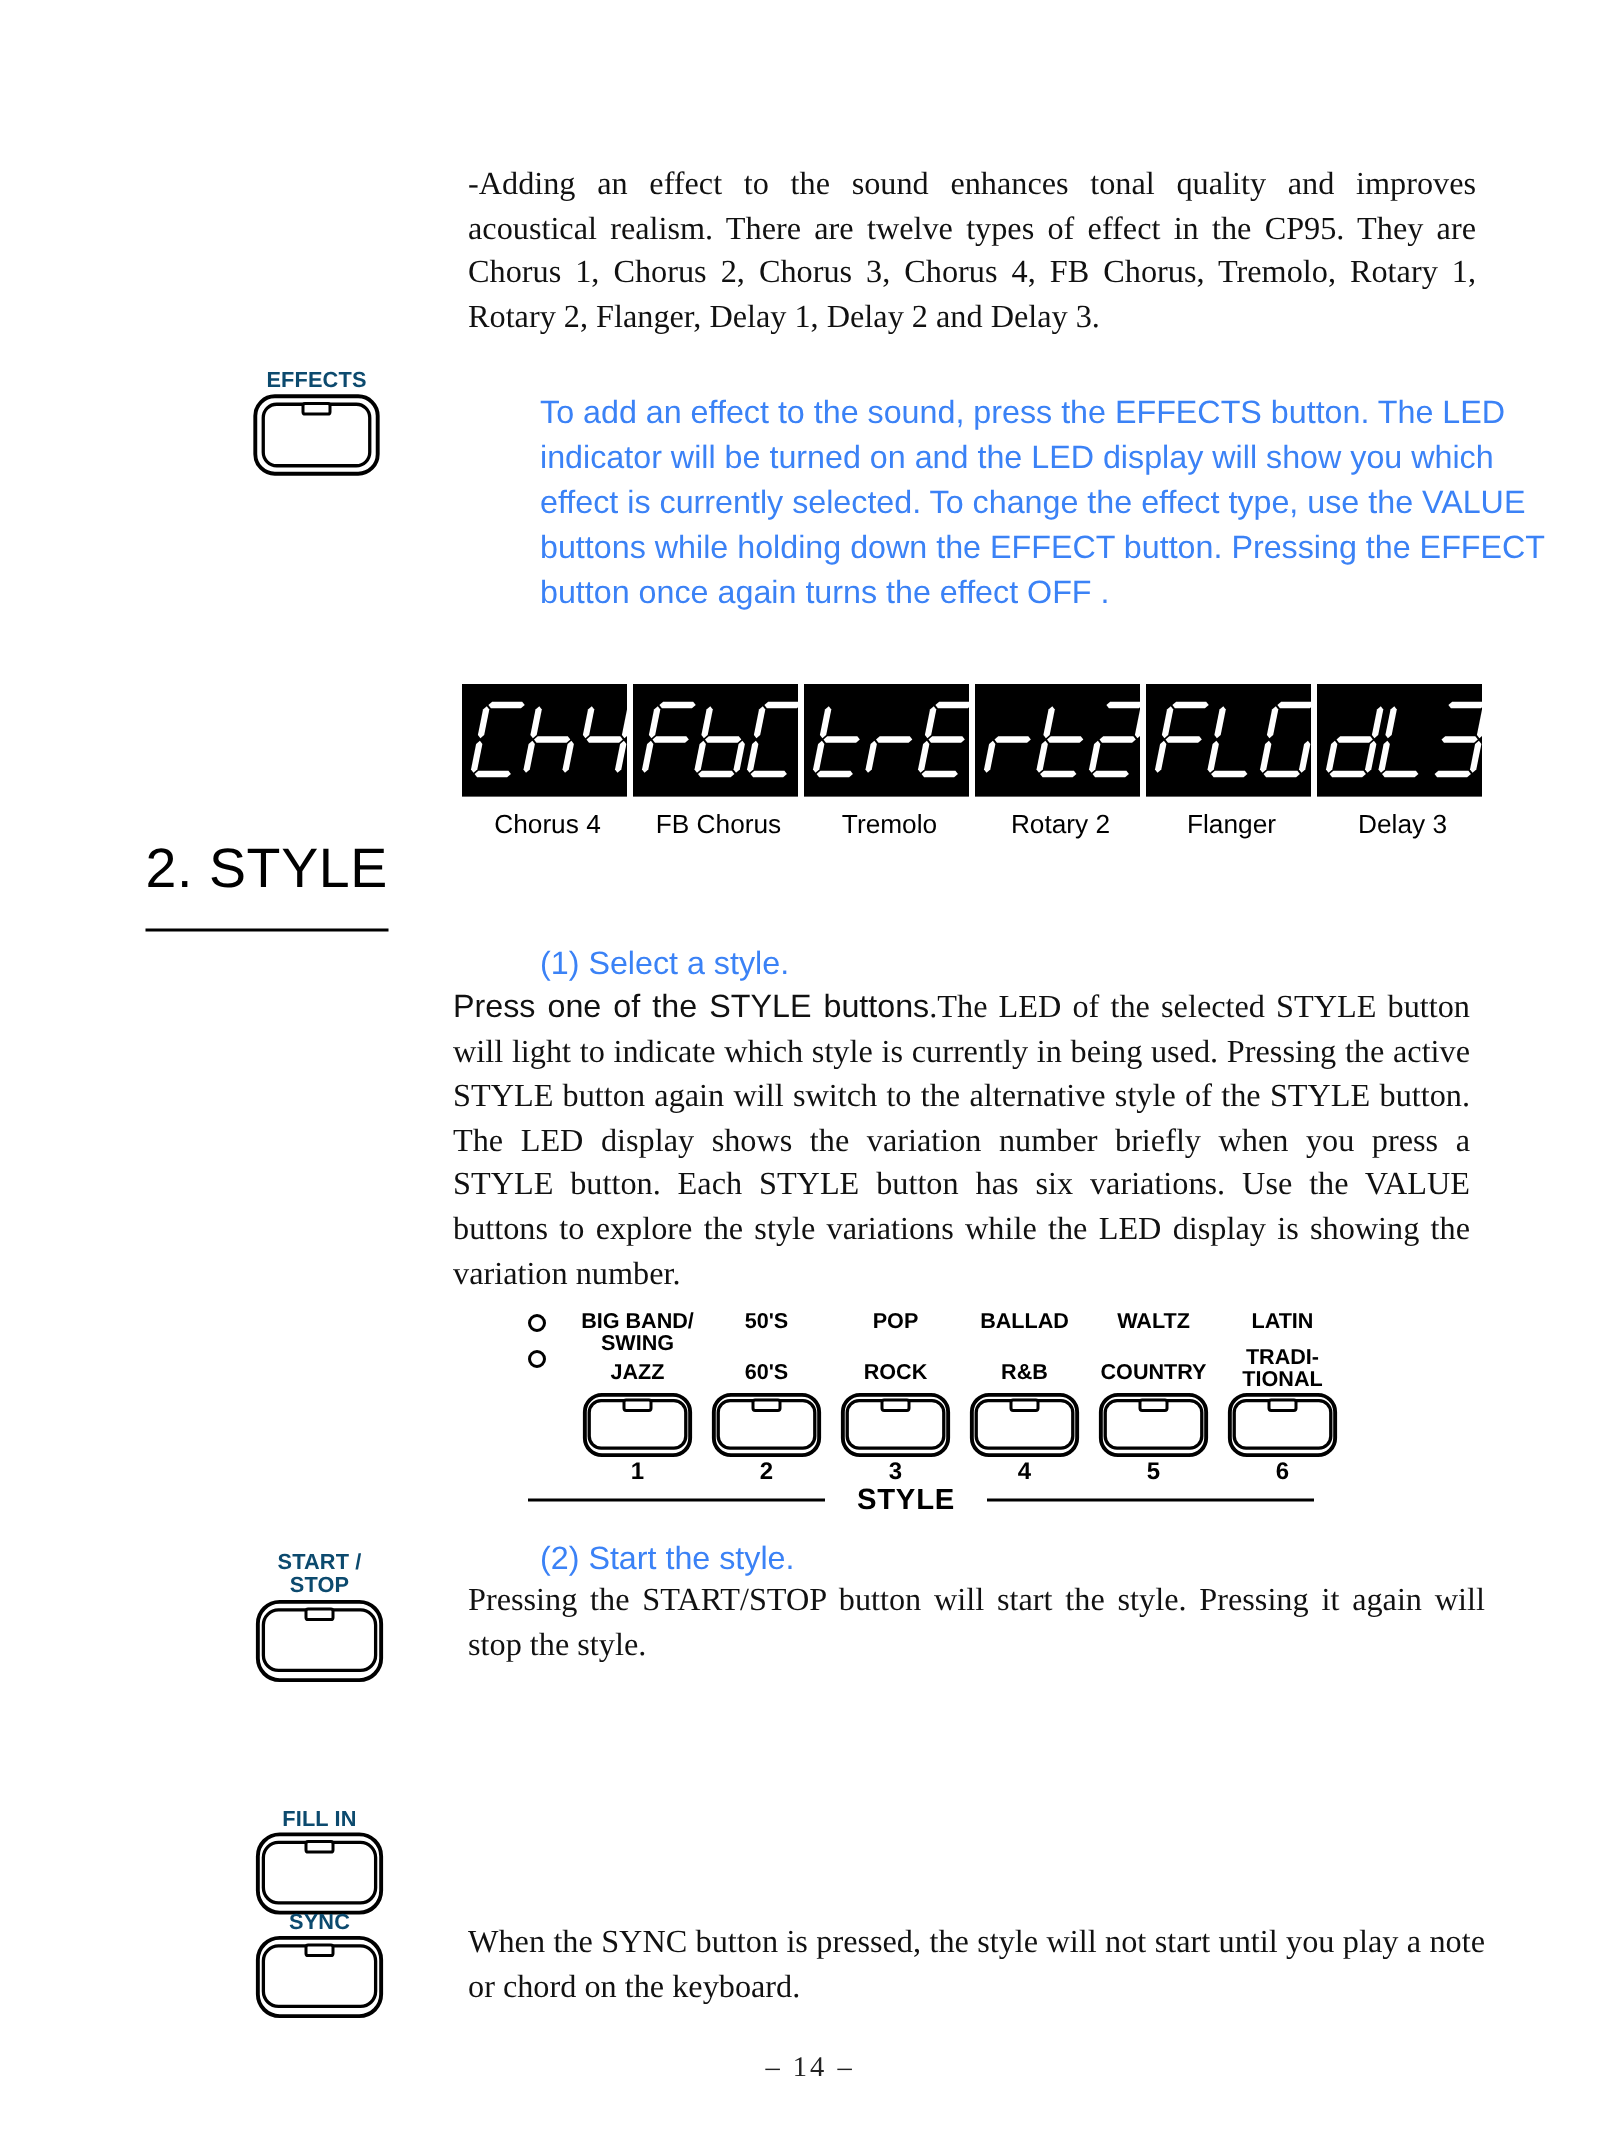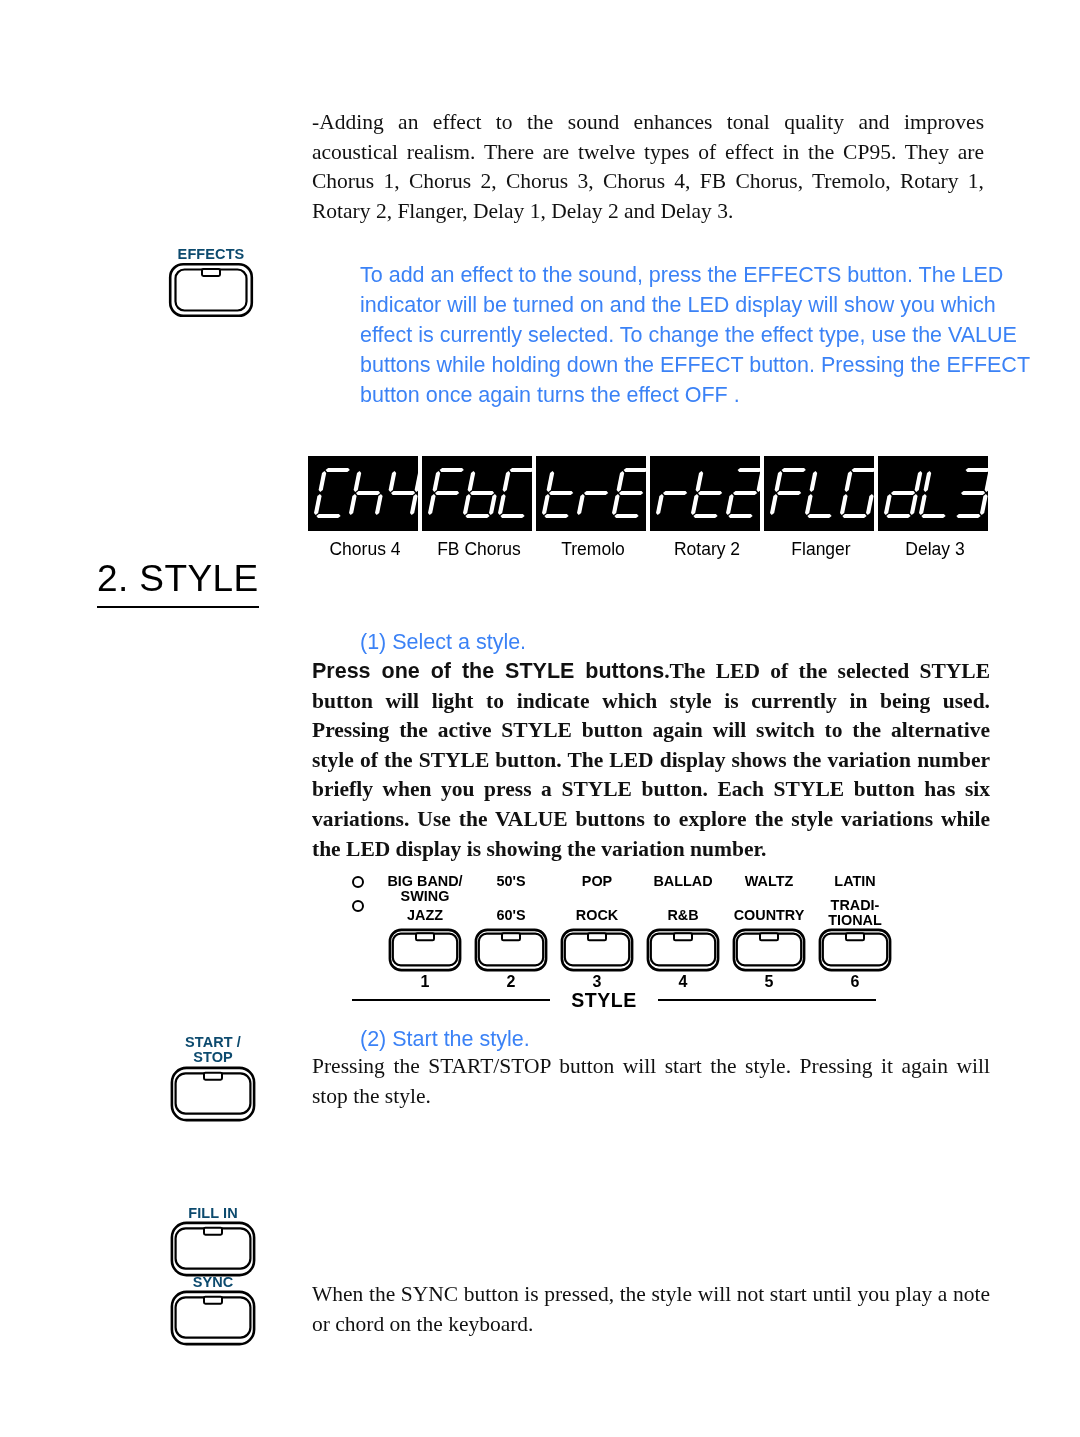--- a/index.html
+++ b/index.html
@@ -19,33 +19,33 @@
   }
   .p-sans{
     position:absolute;font-family:"Liberation Sans", sans-serif;
     font-size:21.5px;line-height:30px;color:#3b82f6;margin-left:48px;
   }
 
   
   #para-effect-intro{left:312px;top:108px;width:672px;}
   #para-effect-howto{left:312px;top:260px;width:680px;}
   #para-select-style-head{left:312px;top:627px;width:680px;}
-  #para-select-style-body{left:312px;top:657px;width:678px;font-weight:bold;}
+  #para-select-style-body{left:302px;top:657px;width:678px;}
   #para-start-style-head{left:312px;top:1024px;width:680px;}
   #para-startstop{left:312px;top:1052px;width:678px;}
   #para-intro-ending{left:312px;top:1127px;width:678px;}
   #para-fillin{left:312px;top:1203px;width:678px;}
   #para-sync{left:312px;top:1280px;width:678px;}
 
   
   #style-heading{
     position:absolute;left:97px;top:559px;
     font-family:"Liberation Sans", sans-serif;
     font-size:37px;letter-spacing:.4px;color:#000;
-    padding-bottom:7px;border-bottom:2.4px solid #000;
+    padding-bottom:20px;border-bottom:2.4px solid #000;
     line-height:1.08;
   }
 
   
   .btn-wrap{position:absolute;}
   .btn-label{
     font-family:"Liberation Sans", sans-serif;
     font-weight:bold;font-size:14.5px;line-height:15.4px;
     text-align:center;color:#0c4a6e;letter-spacing:.1px;
     white-space:pre-line;
@@ -340,14 +340,15 @@
     <div class="btn-label">SYNC</div>
     <div class="btn-shape">
         <svg width="86" height="56" viewBox="0 0 86 56">
           <rect x="1.9" y="1.9" width="82.2" height="52.199999999999996" rx="14.56" ry="14.56" fill="#fff" stroke="#000" stroke-width="2.6"></rect>
           <rect x="5.59" y="7.28" width="74.82" height="40.32" rx="10.08" ry="10.08" fill="#fff" stroke="#000" stroke-width="2.2"></rect>
           <rect x="34" y="6.72" width="18" height="7" rx="1.4" ry="1.4" fill="#fff" stroke="#000" stroke-width="2"></rect>
         </svg>
       </div>
   </div>
 
+  <div id="page-number">–  14  –</div>
 
 </div>
 
 </body></html>

